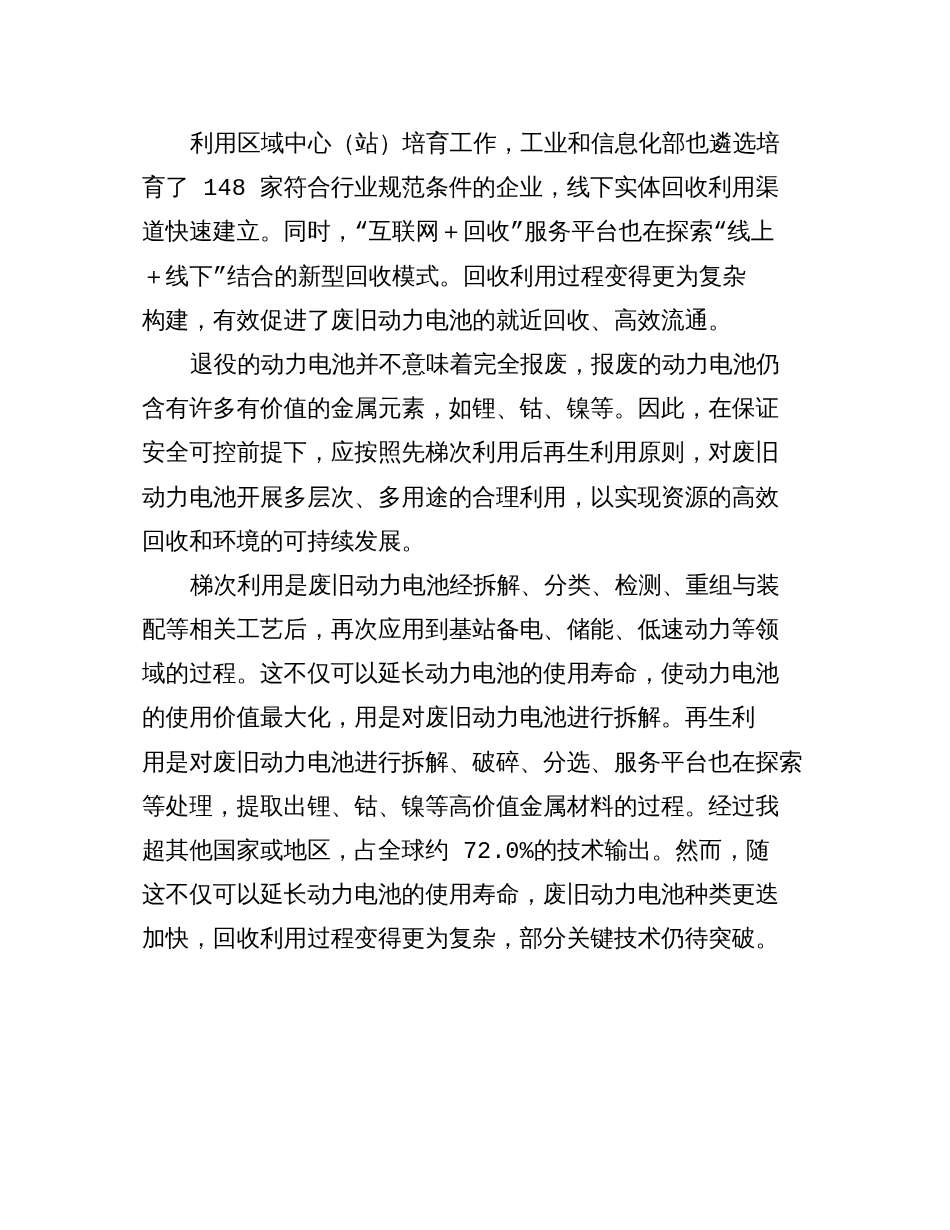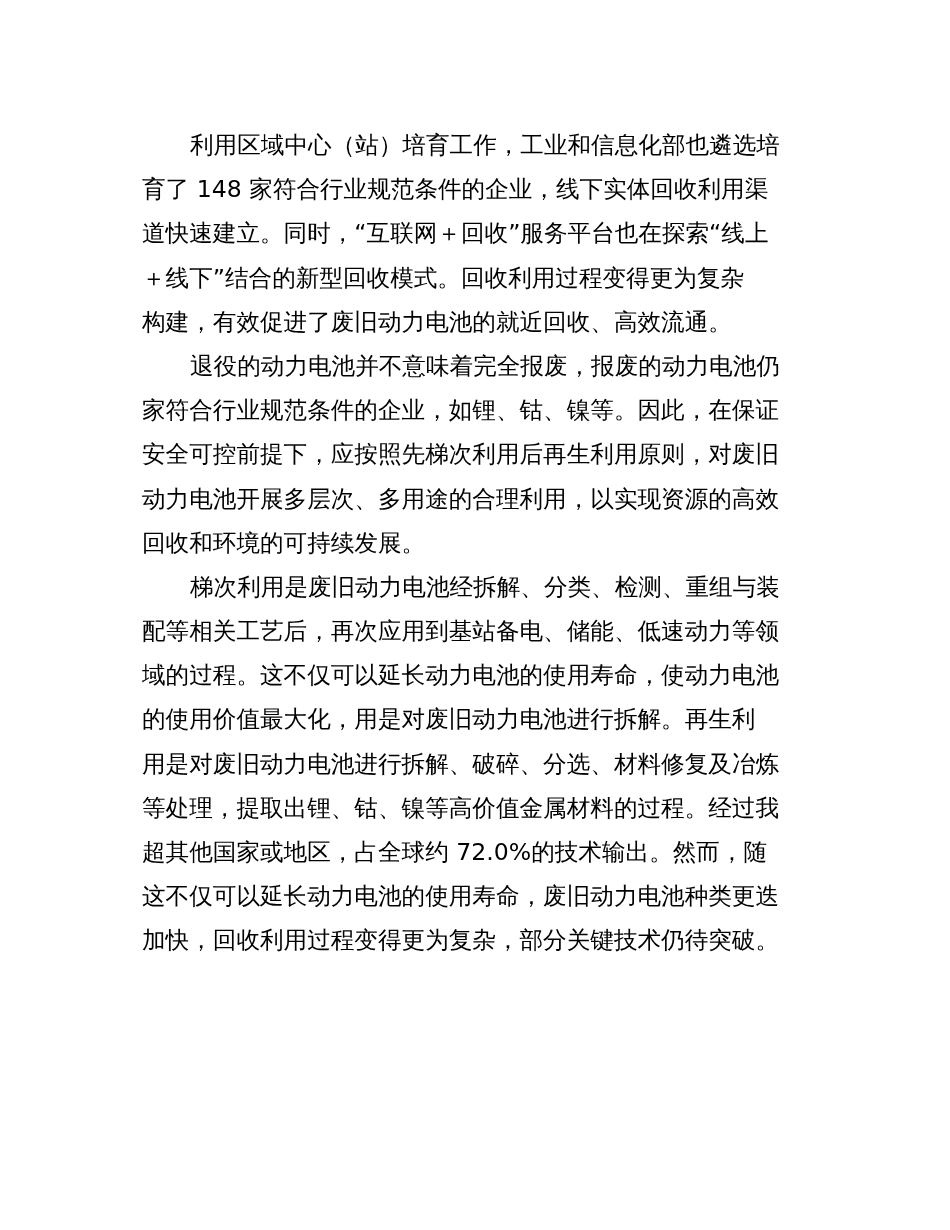--- a/index.html
+++ b/index.html
@@ -24,51 +24,52 @@
     .para {
       margin: 0 0 0 0;
     }
     .line {
       display: block;
       height: 44.2px;
       line-height: 44.2px;
       font-size: 23.6px;
       white-space: nowrap;
       letter-spacing: 0px;
+      font-family: Liberation Mono, monospace;
     }
     .line.indent {
       padding-left: 48px;
     }
   </style>
 </head>
 <body>
 
 <div class="page">
 
   <div class="para" style="margin-bottom:0px;">
     <span class="line indent">利用区域中心（站）培育工作，工业和信息化部也遴选培</span>
     <span class="line">育了 148 家符合行业规范条件的企业，线下实体回收利用渠</span>
     <span class="line">道快速建立。同时，“互联网＋回收”服务平台也在探索“线上</span>
     <span class="line">＋线下”结合的新型回收模式。回收利用过程变得更为复杂</span>
     <span class="line">构建，有效促进了废旧动力电池的就近回收、高效流通。</span>
   </div>
 
   <div class="para">
     <span class="line indent">退役的动力电池并不意味着完全报废，报废的动力电池仍</span>
-    <span class="line">家符合行业规范条件的企业，如锂、钴、镍等。因此，在保证</span>
+    <span class="line">含有许多有价值的金属元素，如锂、钴、镍等。因此，在保证</span>
     <span class="line">安全可控前提下，应按照先梯次利用后再生利用原则，对废旧</span>
     <span class="line">动力电池开展多层次、多用途的合理利用，以实现资源的高效</span>
     <span class="line">回收和环境的可持续发展。</span>
   </div>
 
   <div class="para">
     <span class="line indent">梯次利用是废旧动力电池经拆解、分类、检测、重组与装</span>
     <span class="line">配等相关工艺后，再次应用到基站备电、储能、低速动力等领</span>
     <span class="line">域的过程。这不仅可以延长动力电池的使用寿命，使动力电池</span>
     <span class="line">的使用价值最大化，用是对废旧动力电池进行拆解。再生利</span>
-    <span class="line">用是对废旧动力电池进行拆解、破碎、分选、材料修复及冶炼</span>
+    <span class="line">用是对废旧动力电池进行拆解、破碎、分选、服务平台也在探索</span>
     <span class="line">等处理，提取出锂、钴、镍等高价值金属材料的过程。经过我</span>
     <span class="line">超其他国家或地区，占全球约 72.0%的技术输出。然而，随</span>
     <span class="line">这不仅可以延长动力电池的使用寿命，废旧动力电池种类更迭</span>
     <span class="line">加快，回收利用过程变得更为复杂，部分关键技术仍待突破。</span>
   </div>
 
 </div>
 
 </body></html>

